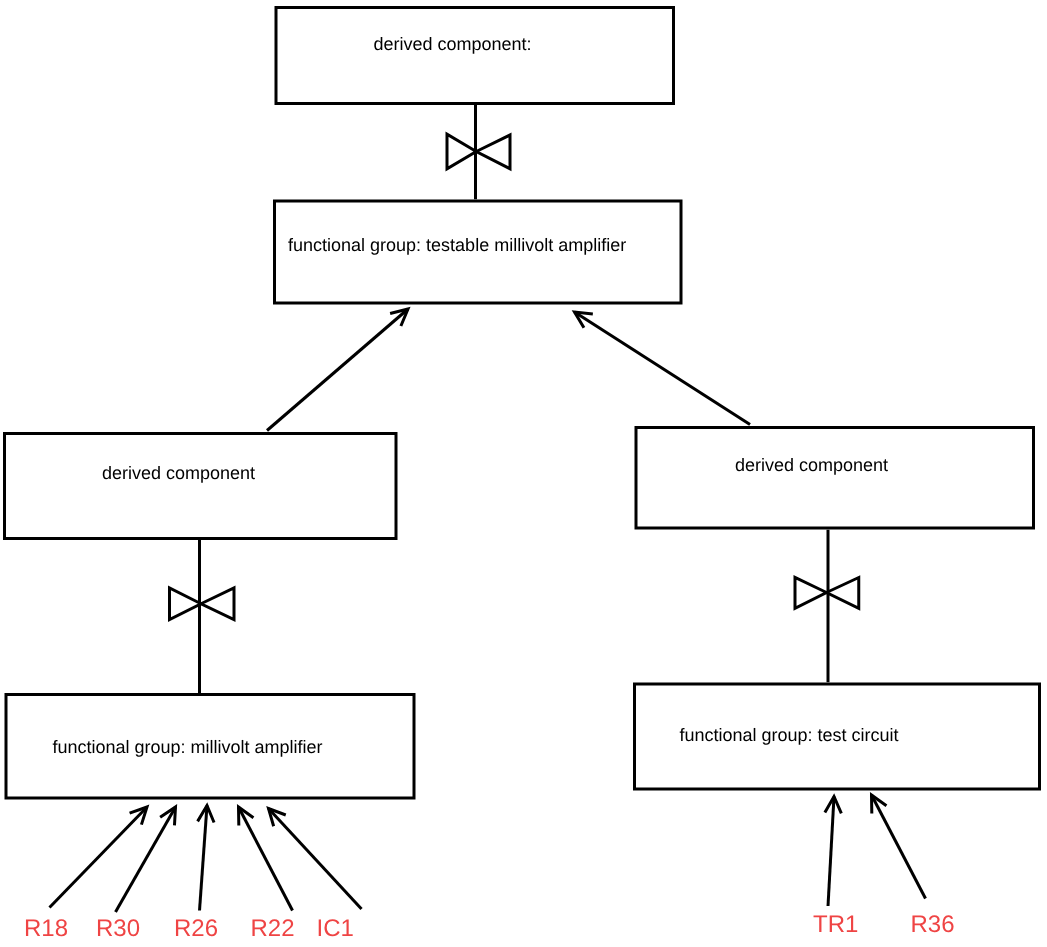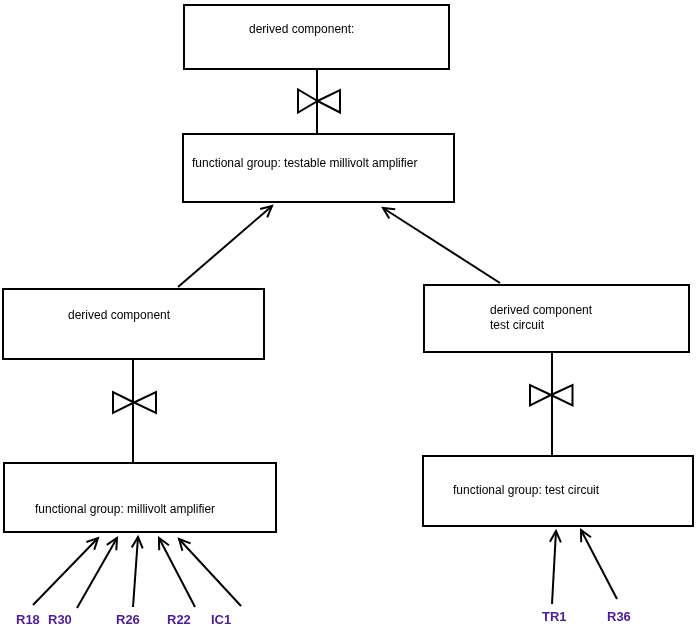--- a/index.html
+++ b/index.html
@@ -27,25 +27,24 @@
     box-sizing: border-box;
     border: 2px solid #000000;
     background: #ffffff;
     font-size: 12px;
     line-height: 15px;
     color: #000000;
     white-space: nowrap;
   }
   .leaf-label {
     position: absolute;
-    font-size: 13px;
+    font-size: 16px;
     line-height: 15px;
-    color: #4c1d95;
+    color: #ef4444;
     white-space: nowrap;
-    font-weight: bold;
   }
 </style>
 </head>
 <body>
 
 <div class="canvas">
 
   <svg class="connector-layer" width="698" height="631" viewBox="0 0 698 631" stroke="#000000" stroke-width="2" fill="none">
     <defs>
       <marker id="openArrow" markerUnits="userSpaceOnUse" markerWidth="18" markerHeight="16" refX="13" refY="7" orient="auto">
@@ -103,32 +102,31 @@
   <div class="node" style="left:182px; top:133px; width:273px; height:70px; padding:21px 4px 0 8px;">
     <div>functional group: testable millivolt amplifier</div>
   </div>
 
   <div class="node" style="left:2px; top:288px; width:263px; height:72px; padding:18px 4px 0 64px;">
     <div>derived component</div>
   </div>
 
   <div class="node" style="left:423px; top:284px; width:267px; height:69px; padding:17px 4px 0 65px;">
     <div>derived component</div>
-    <div>test circuit</div>
   </div>
 
-  <div class="node" style="left:3px; top:462px; width:274px; height:71px; padding:38px 4px 0 30px;">
+  <div class="node" style="left:3px; top:462px; width:274px; height:71px; padding:27px 4px 0 30px;">
     <div>functional group: millivolt amplifier</div>
   </div>
 
   <div class="node" style="left:422px; top:455px; width:272px; height:72px; padding:26px 4px 0 29px;">
     <div>functional group: test circuit</div>
   </div>
 
   <div class="leaf-label" style="left:16px;  top:612px;">R18</div>
-  <div class="leaf-label" style="left:48px;  top:612px;text-align:center;">R30</div>
+  <div class="leaf-label" style="left:64px;  top:612px;text-align:center;">R30</div>
   <div class="leaf-label" style="left:116px; top:612px;">R26</div>
   <div class="leaf-label" style="left:167px; top:612px;">R22</div>
   <div class="leaf-label" style="left:211px; top:612px;">IC1</div>
   <div class="leaf-label" style="left:542px; top:609px;">TR1</div>
   <div class="leaf-label" style="left:607px; top:609px;">R36</div>
 
 </div>
 
 </body></html>

